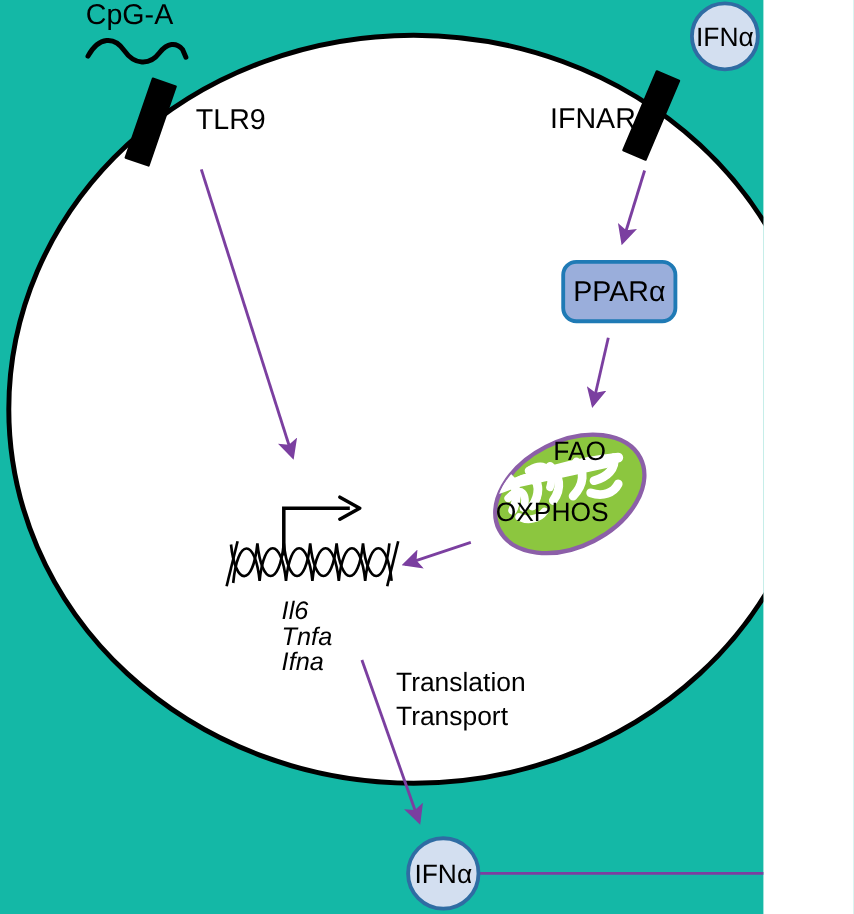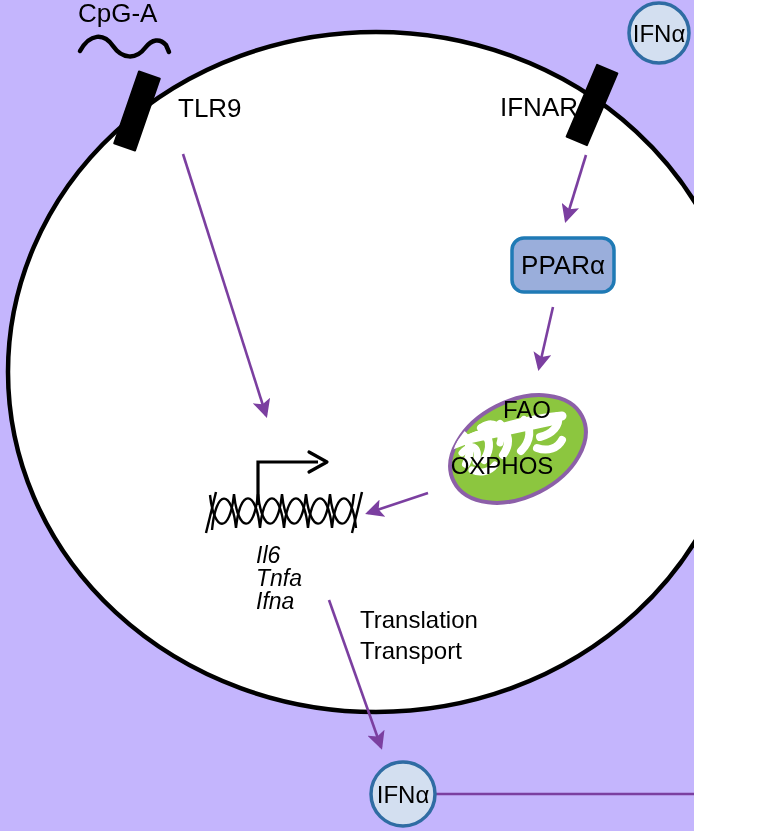--- a/index.html
+++ b/index.html
@@ -7,21 +7,21 @@
     padding: 0;
     background: #ffffff;
   }
   body {
     font-family: "Liberation Sans", sans-serif;
   }
   #canvas {
     position: relative;
     width: 694px;
     height: 831px;
-    background: #c4b5fd;
+    background: #14b8a6;
     overflow: hidden;
   }
   #diagram-svg {
     position: absolute;
     top: 0;
     left: 0;
     width: 776px;
     height: 831px;
   }
   .svg-label {

